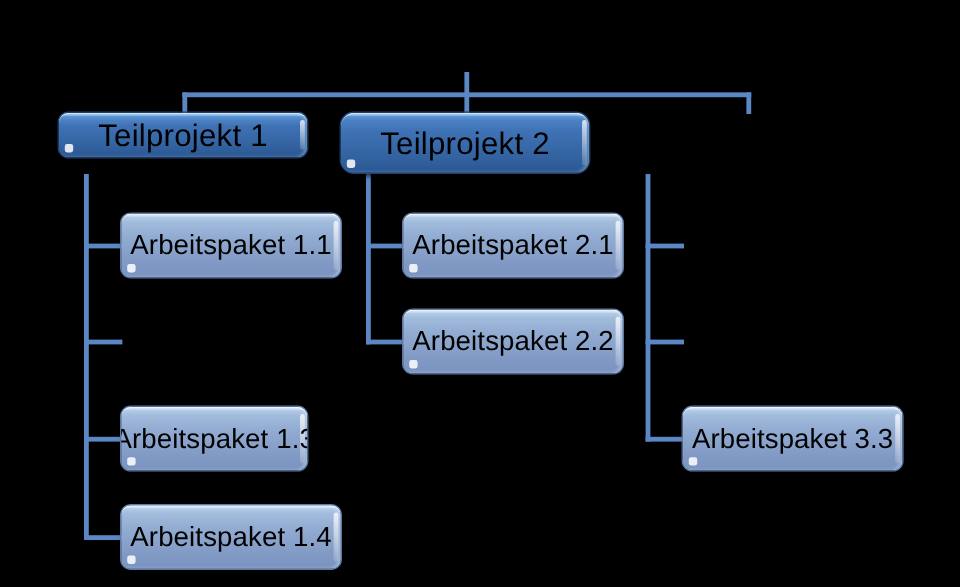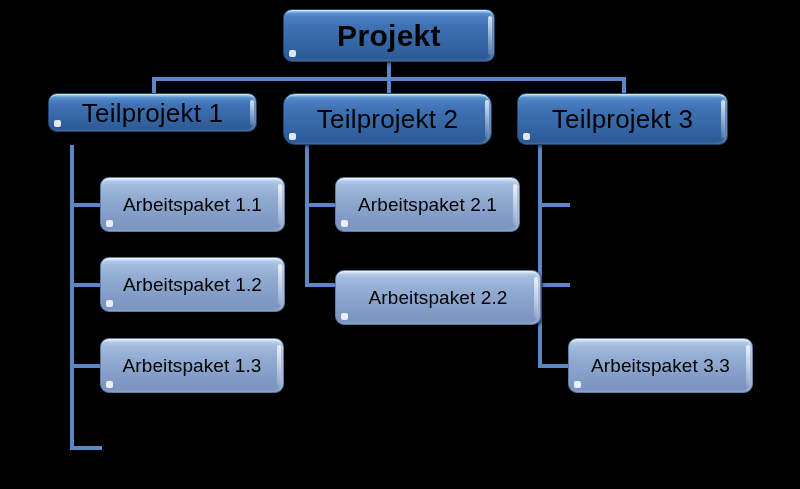--- a/index.html
+++ b/index.html
@@ -101,21 +101,21 @@
     font-size: 30px;
     font-weight: bold;
     letter-spacing: 0.3px;
   }
   .node.sub .label {
     font-size: 26px;
     font-weight: normal;
     letter-spacing: 0.2px;
   }
   .node.secondary .label {
-    font-size: 19px;
+    font-size: 23px;
     font-weight: normal;
     letter-spacing: 0.1px;
   }
 </style>
 </head>
 <body>
 
 <div id="canvas">
 
   <div class="conn conn-v" style="left:387px; top:60px; height:20px;"></div>
@@ -132,48 +132,42 @@
 
   <div class="conn conn-v" style="left:305px; top:145px; height:142px;"></div>
   <div class="conn conn-h" style="left:305px; top:203px; width:32px;"></div>
   <div class="conn conn-h" style="left:305px; top:283px; width:32px;"></div>
 
   <div class="conn conn-v" style="left:538px; top:145px; height:223px;"></div>
   <div class="conn conn-h" style="left:538px; top:203px; width:32px;"></div>
   <div class="conn conn-h" style="left:538px; top:283px; width:32px;"></div>
   <div class="conn conn-h" style="left:538px; top:364px; width:32px;"></div>
 
-  <div class="node primary root" style="left:283px; top:9px; width:212px; height:53px;">
-    <span class="label">Projekt</span>
-  </div>
 
   <div class="node primary sub" style="left:48px; top:93px; width:209px; height:39px;">
     <span class="label">Teilprojekt 1</span>
   </div>
   <div class="node primary sub" style="left:283px; top:93px; width:209px; height:52px;border-radius:12px;">
     <span class="label">Teilprojekt 2</span>
   </div>
-  <div class="node primary sub" style="left:517px; top:93px; width:211px; height:52px;">
-    <span class="label">Teilprojekt 3</span>
-  </div>
 
   <div class="node secondary" style="left:100px; top:177px; width:185px; height:55px;">
     <span class="label">Arbeitspaket 1.1</span>
   </div>
-  <div class="node secondary" style="left:100px; top:257px; width:185px; height:55px;">
-    <span class="label">Arbeitspaket 1.2</span>
+  <div class="node secondary" style="left:100px; top:338px; width:157px; height:55px;">
+    <span class="label">Arbeitspaket 1.3</span>
   </div>
-  <div class="node secondary" style="left:100px; top:338px; width:184px; height:55px;">
-    <span class="label">Arbeitspaket 1.3</span>
+  <div class="node secondary" style="left:100px; top:420px; width:185px; height:55px;">
+    <span class="label">Arbeitspaket 1.4</span>
   </div>
 
   <div class="node secondary" style="left:335px; top:177px; width:185px; height:55px;">
     <span class="label">Arbeitspaket 2.1</span>
   </div>
-  <div class="node secondary" style="left:335px; top:257px; width:206px; height:55px;margin-top:13px;">
+  <div class="node secondary" style="left:335px; top:257px; width:185px; height:55px;">
     <span class="label">Arbeitspaket 2.2</span>
   </div>
 
   <div class="node secondary" style="left:568px; top:338px; width:185px; height:55px;">
     <span class="label">Arbeitspaket 3.3</span>
   </div>
 
 </div>
 
 </body></html>

